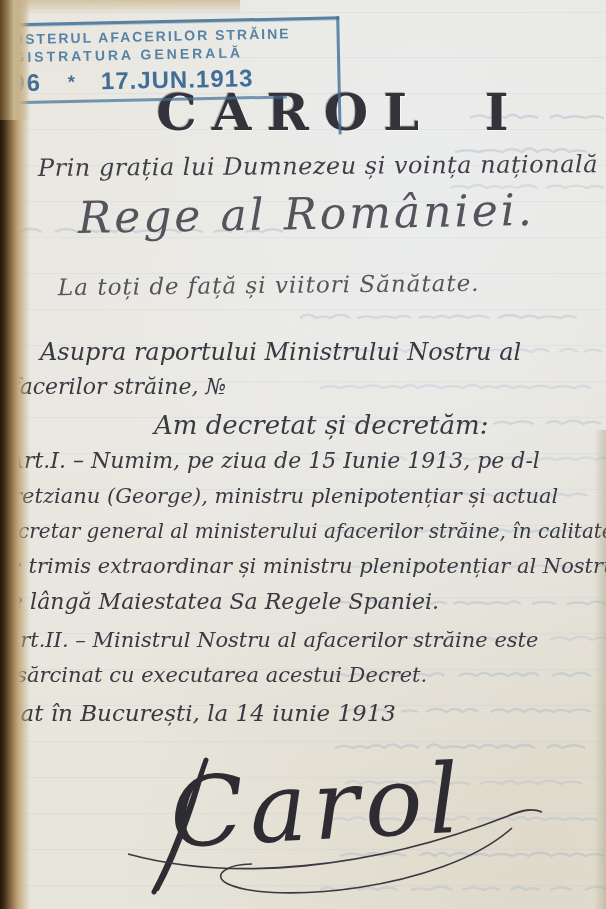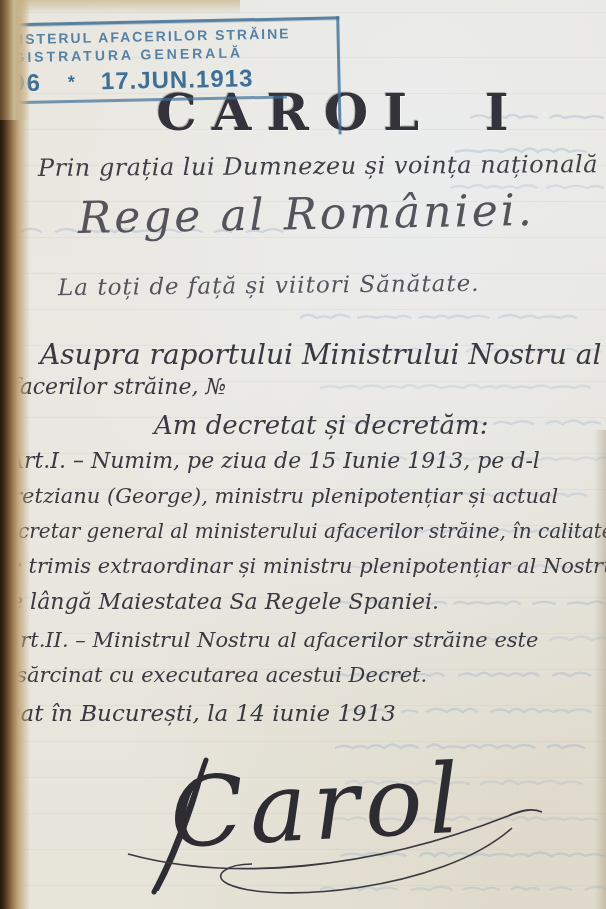--- a/index.html
+++ b/index.html
@@ -49,21 +49,21 @@
     font-family:"DejaVu Serif",serif;font-weight:bold;font-size:51px;color:#34333b;
     letter-spacing:15px;word-spacing:18px;text-shadow:1px 1px 0 rgba(255,255,255,.55), -1px -1px 0 rgba(0,0,0,.25);}
 
   
   .hw{position:absolute;z-index:10;font-family:"DejaVu Serif",serif;font-style:italic;color:#3a3840;white-space:nowrap;}
   .motto{left:38px;top:152px;font-size:24px;letter-spacing:.5px;color:#403e46;transform:rotate(-.4deg);}
   .royal-title{left:78px;top:188px;font-size:44px;letter-spacing:3px;color:#55535c;transform:rotate(-1deg);}
   .salutation{left:58px;top:272px;font-size:23px;letter-spacing:1px;color:#55545c;transform:rotate(-.6deg);}
 
   .bl{font-size:22px;}
-  .l0{left:40px;top:338px;font-size:28px;}
+  .l0{left:40px;top:338px;font-size:24px;}
   .l1x{left:-4px;top:374px;}
   .l2x{left:154px;top:410px;font-size:26px;}
   .l3x{left:8px;top:448px;}
   .l4x{left:-4px;top:484px;font-size:21px;}
   .l5x{left:-4px;top:519px;font-size:20px;}
   .l6x{left:-4px;top:554px;font-size:21px;}
   .l7x{left:-4px;top:589px;}
   .l8x{left:5px;top:628px;font-size:21px;}
   .l9x{left:-4px;top:663px;font-size:21px;}
   .l10x{left:2px;top:700px;font-size:23px;}

